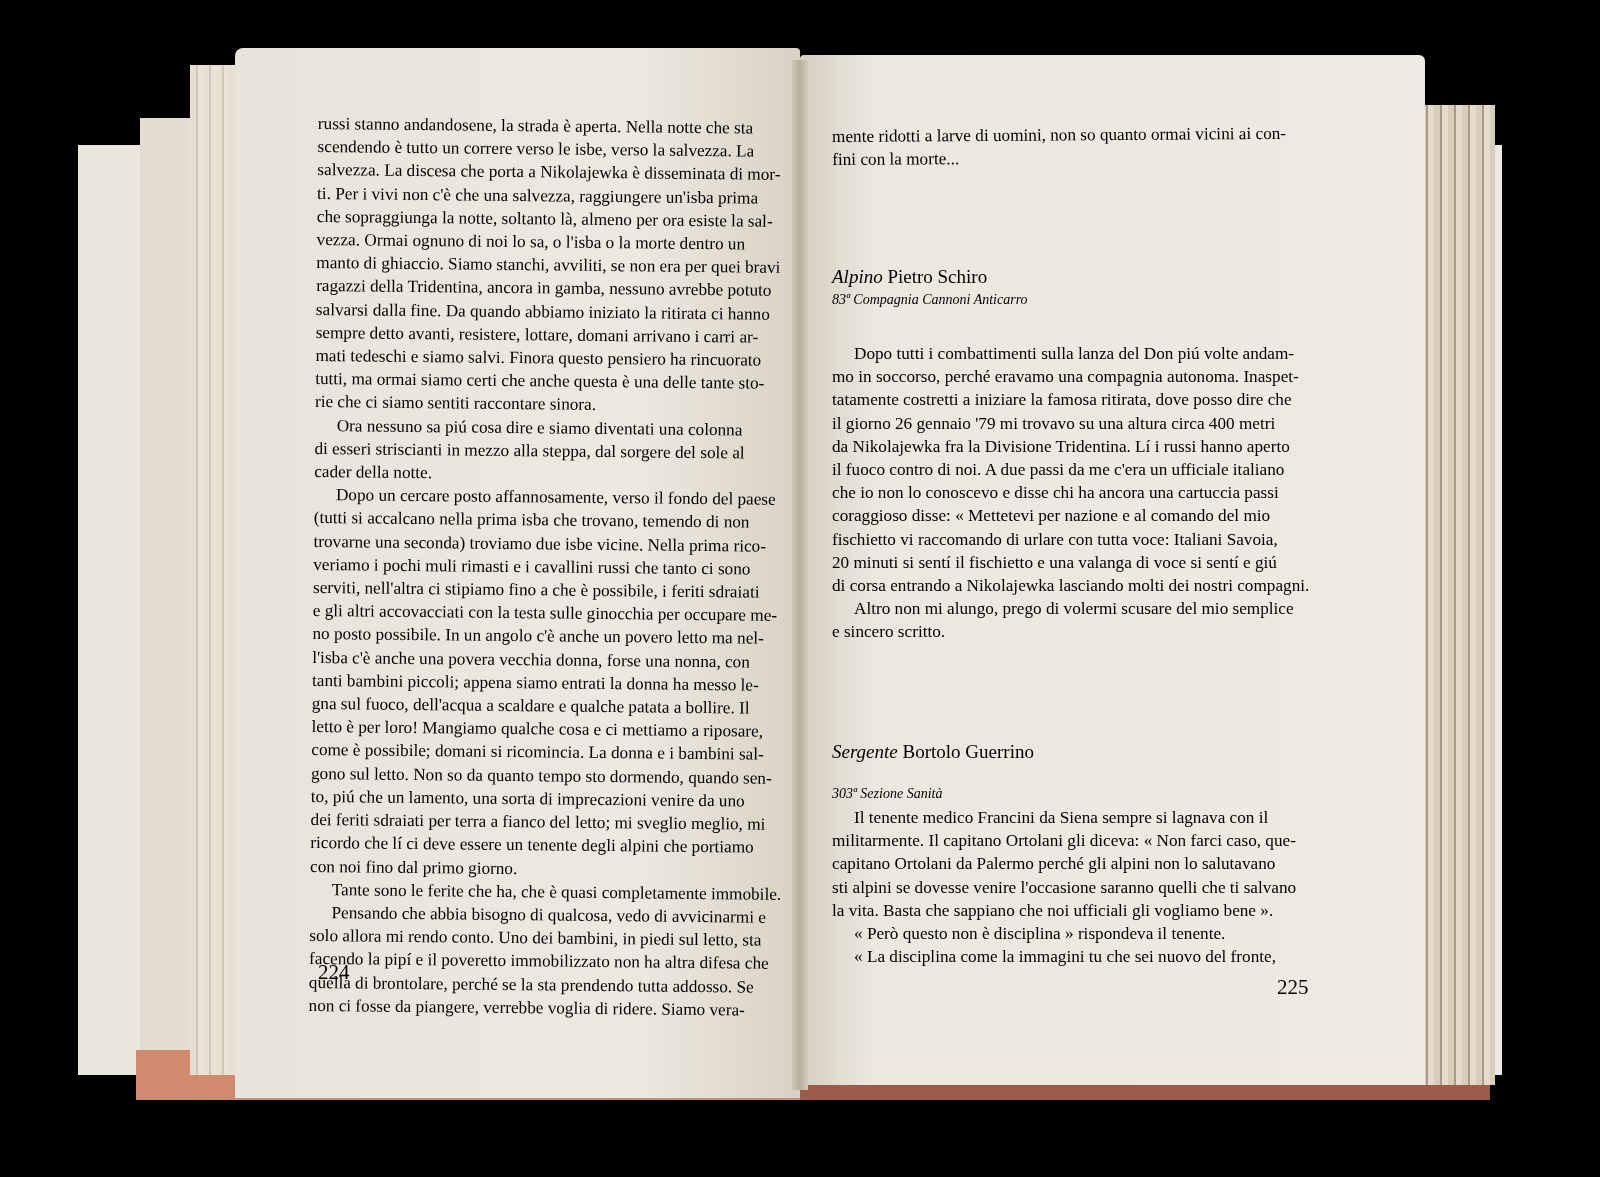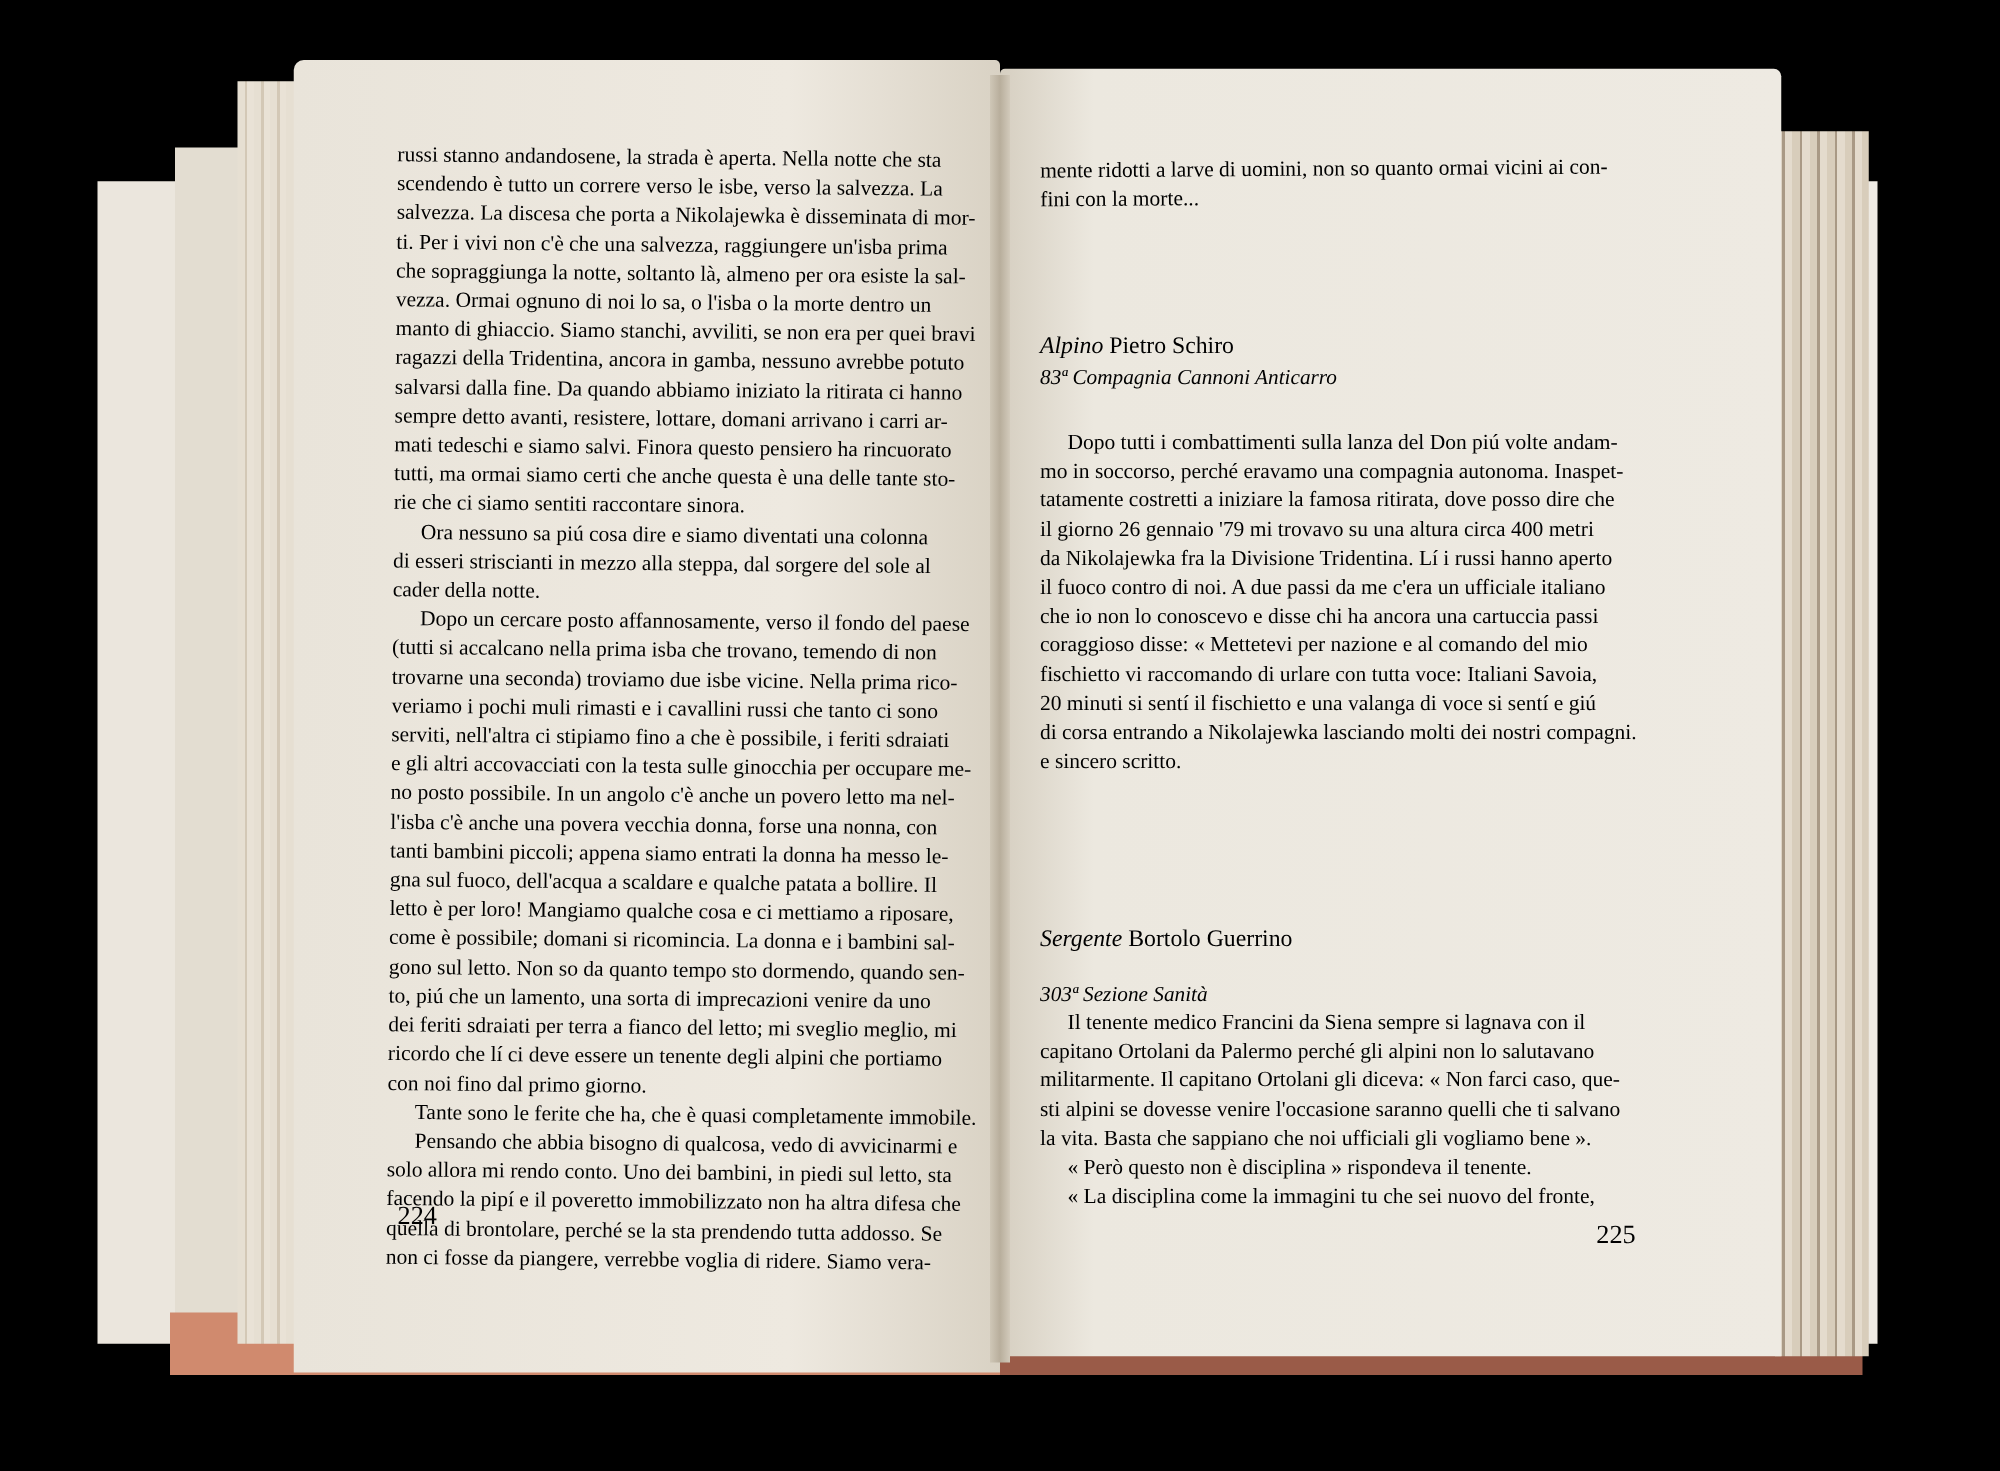--- a/index.html
+++ b/index.html
@@ -26,21 +26,21 @@
     border-radius:4px 6px 0 0; background:linear-gradient(90deg,#d6cfc1 0%,#ece8df 12%,#eeeae2 100%); }
   .gutter { position:absolute; left:792px; top:60px; width:16px; height:1030px;
     background:linear-gradient(90deg,#cfc7b7,#b8ae9c,#d2cabb); }
   .text { position:absolute; font-size:17.2px; line-height:23.2px; text-align:justify; }
   .text .line { display:block; white-space:nowrap; }
   .left-text { left:318px; top:112px; width:470px; }
   .right-text { left:832px; top:125px; width:505px; }
   .indent { padding-left:22px; }
   .heading { position:absolute; font-size:19px; }
   .heading .rank { font-style:italic; }
-  .subhead { position:absolute; font-size:17px; font-style:italic; }
+  .subhead { position:absolute; font-size:14px; font-style:italic; }
   .pagenum { position:absolute; font-size:21px; }
   .skew-l { transform:rotate(0.6deg); transform-origin:left top; }
   .skew-r { transform:rotate(-0.4deg); transform-origin:left top; }
 </style>
 </head>
 <body>
 
 <div class="stack back-left"></div>
 <div class="stack back-left2"></div>
 <div class="stack cover-left"></div>
@@ -112,31 +112,32 @@
   <span class="line">mo in soccorso, perché eravamo una compagnia autonoma. Inaspet-</span>
   <span class="line">tatamente costretti a iniziare la famosa ritirata, dove posso dire che</span>
   <span class="line">il giorno 26 gennaio '79 mi trovavo su una altura circa 400 metri</span>
   <span class="line">da Nikolajewka fra la Divisione Tridentina. Lí i russi hanno aperto</span>
   <span class="line">il fuoco contro di noi. A due passi da me c'era un ufficiale italiano</span>
   <span class="line">che io non lo conoscevo e disse chi ha ancora una cartuccia passi</span>
   <span class="line">coraggioso disse: « Mettetevi per nazione e al comando del mio</span>
   <span class="line">fischietto vi raccomando di urlare con tutta voce: Italiani Savoia,</span>
   <span class="line">20 minuti si sentí il fischietto e una valanga di voce si sentí e giú</span>
   <span class="line">di corsa entrando a Nikolajewka lasciando molti dei nostri compagni.</span>
+  <span class="line indent">Altro non mi alungo, prego di volermi scusare del mio semplice</span>
   <span class="line">e sincero scritto.</span>
 </div>
 
 <div class="heading" style="left:832px; top:741px;">
   <span class="rank">Sergente</span>
   <span>Bortolo Guerrino</span>
 </div>
 <div class="subhead" style="left:832px; top:766px;margin-top:20px;">303ª Sezione Sanità</div>
 
 <div class="text" style="left:832px; top:806px; width:505px;">
   <span class="line indent">Il tenente medico Francini da Siena sempre si lagnava con il</span>
+  <span class="line">militarmente. Il capitano Ortolani gli diceva: « Non farci caso, que-</span>
   <span class="line">capitano Ortolani da Palermo perché gli alpini non lo salutavano</span>
-  <span class="line">militarmente. Il capitano Ortolani gli diceva: « Non farci caso, que-</span>
   <span class="line">sti alpini se dovesse venire l'occasione saranno quelli che ti salvano</span>
   <span class="line">la vita. Basta che sappiano che noi ufficiali gli vogliamo bene ».</span>
   <span class="line indent">« Però questo non è disciplina » rispondeva il tenente.</span>
   <span class="line indent">« La disciplina come la immagini tu che sei nuovo del fronte,</span>
 </div>
 <div class="pagenum" style="left:1277px; top:975px;">225</div>
 
 </body></html>

